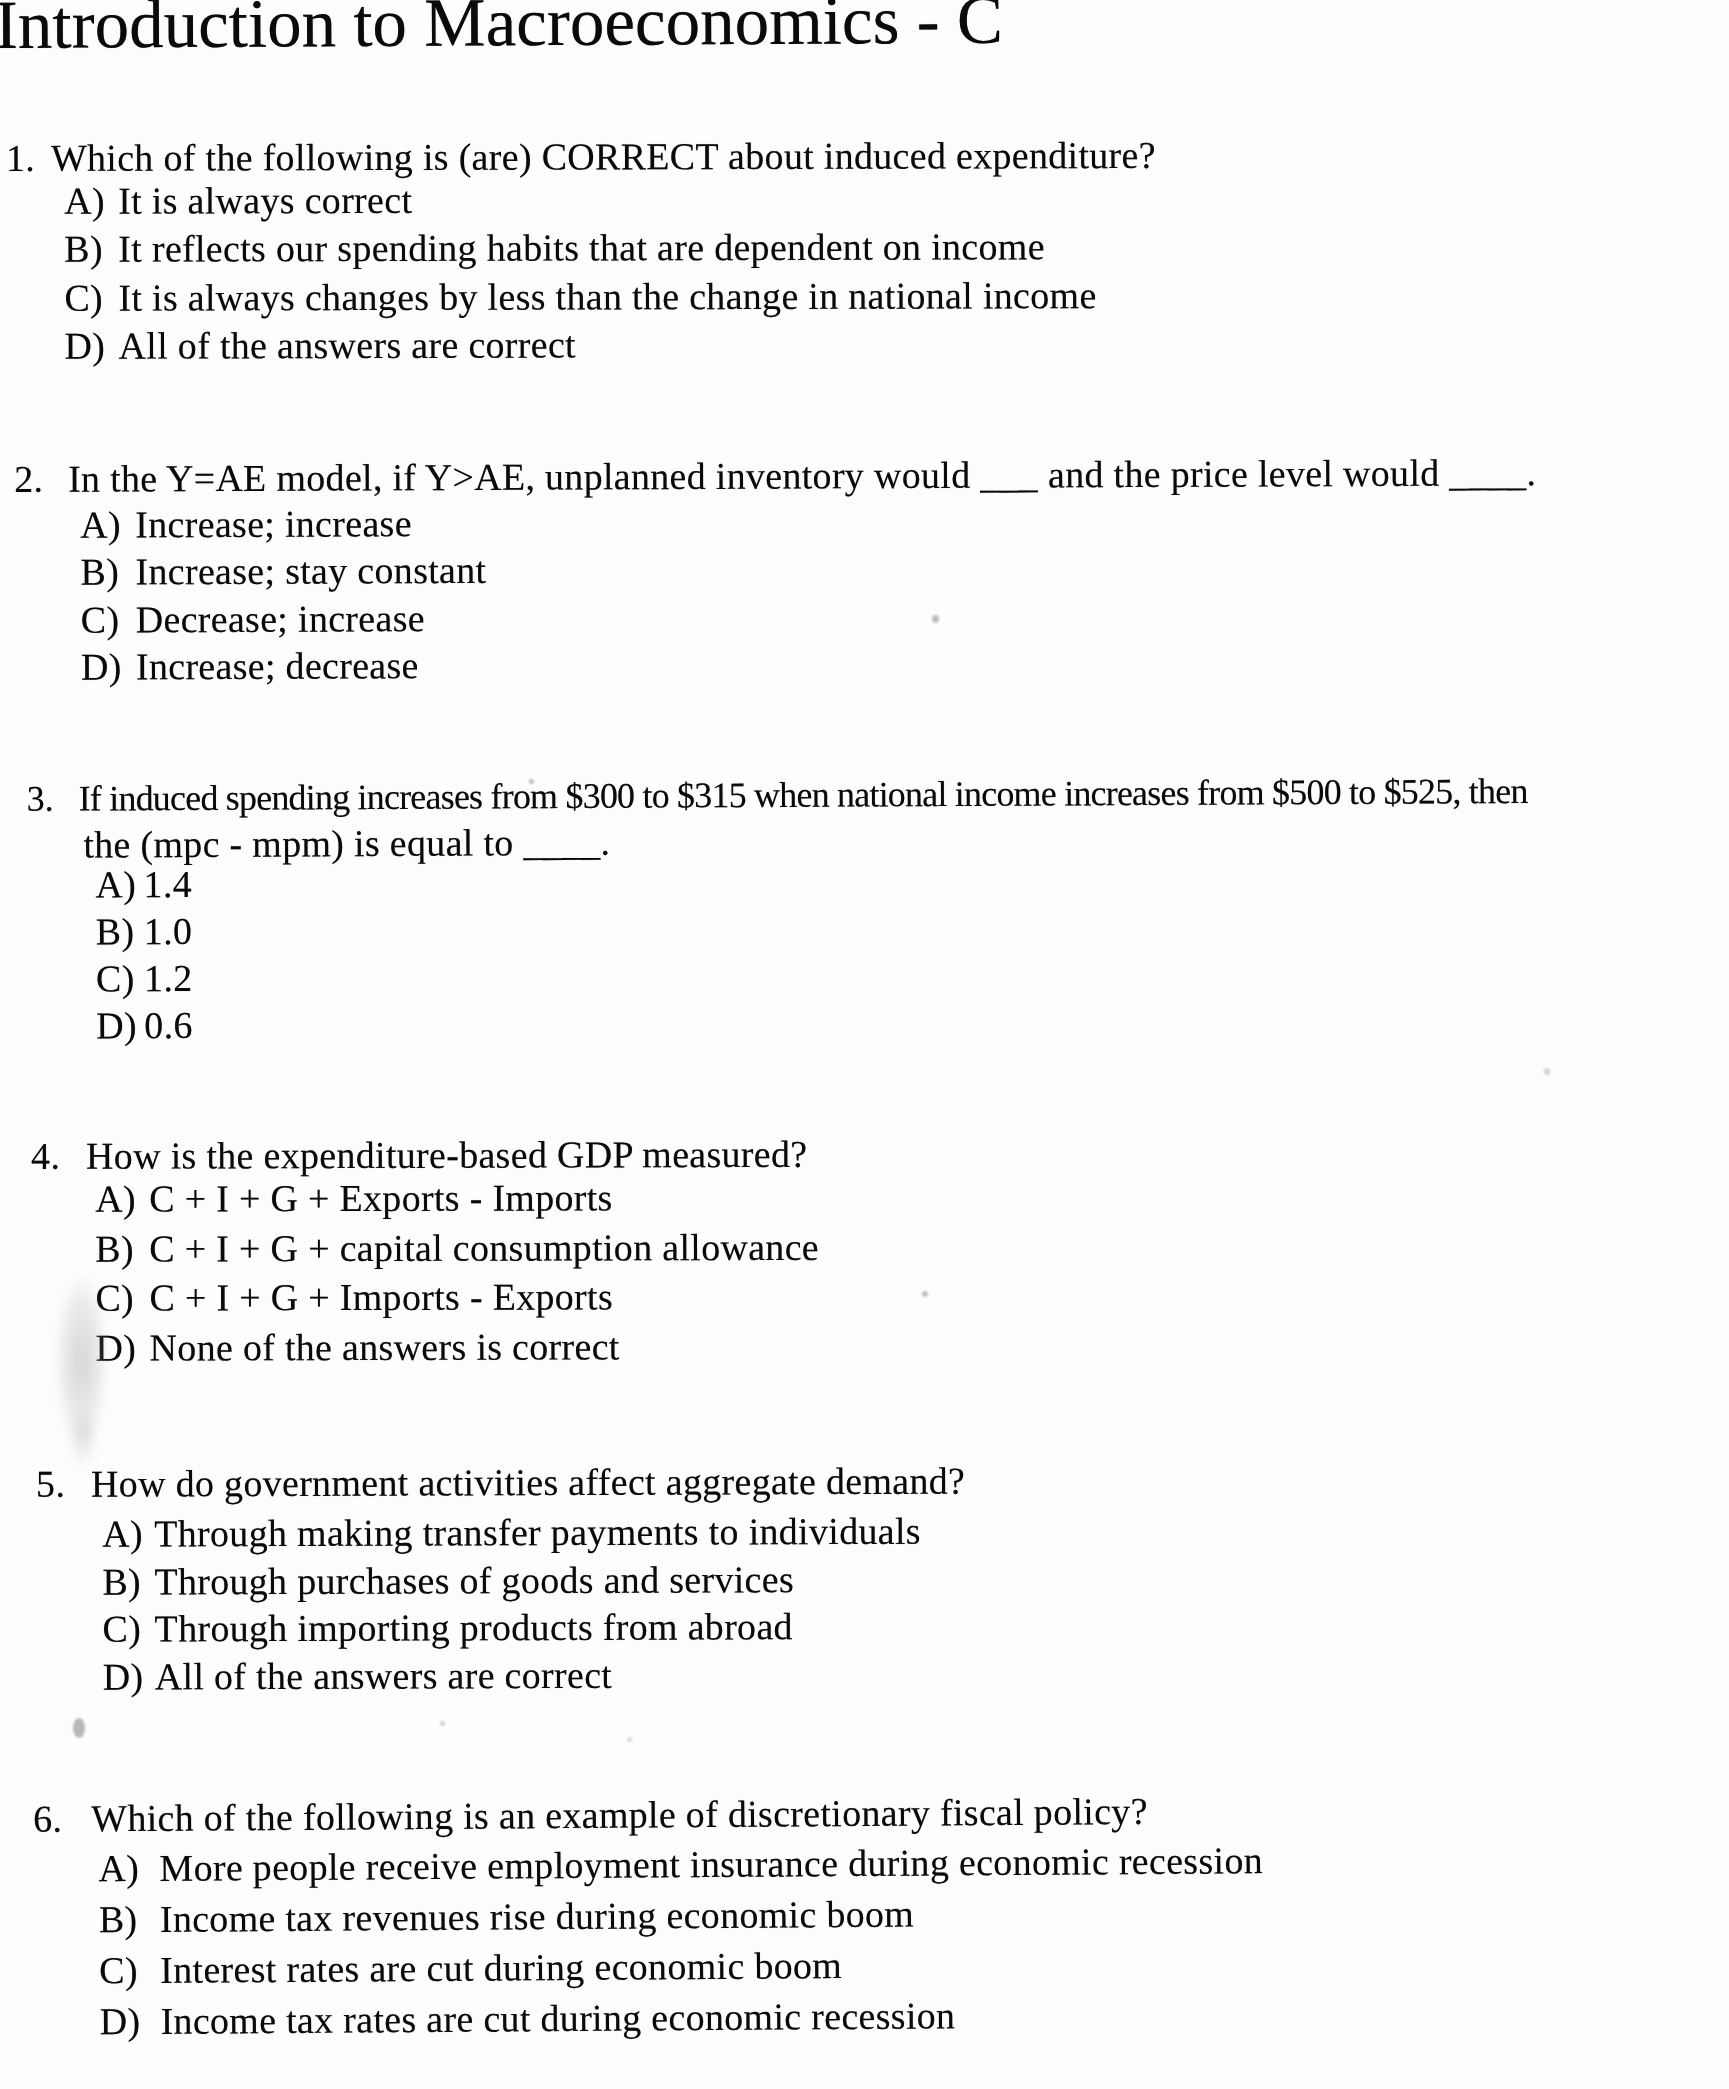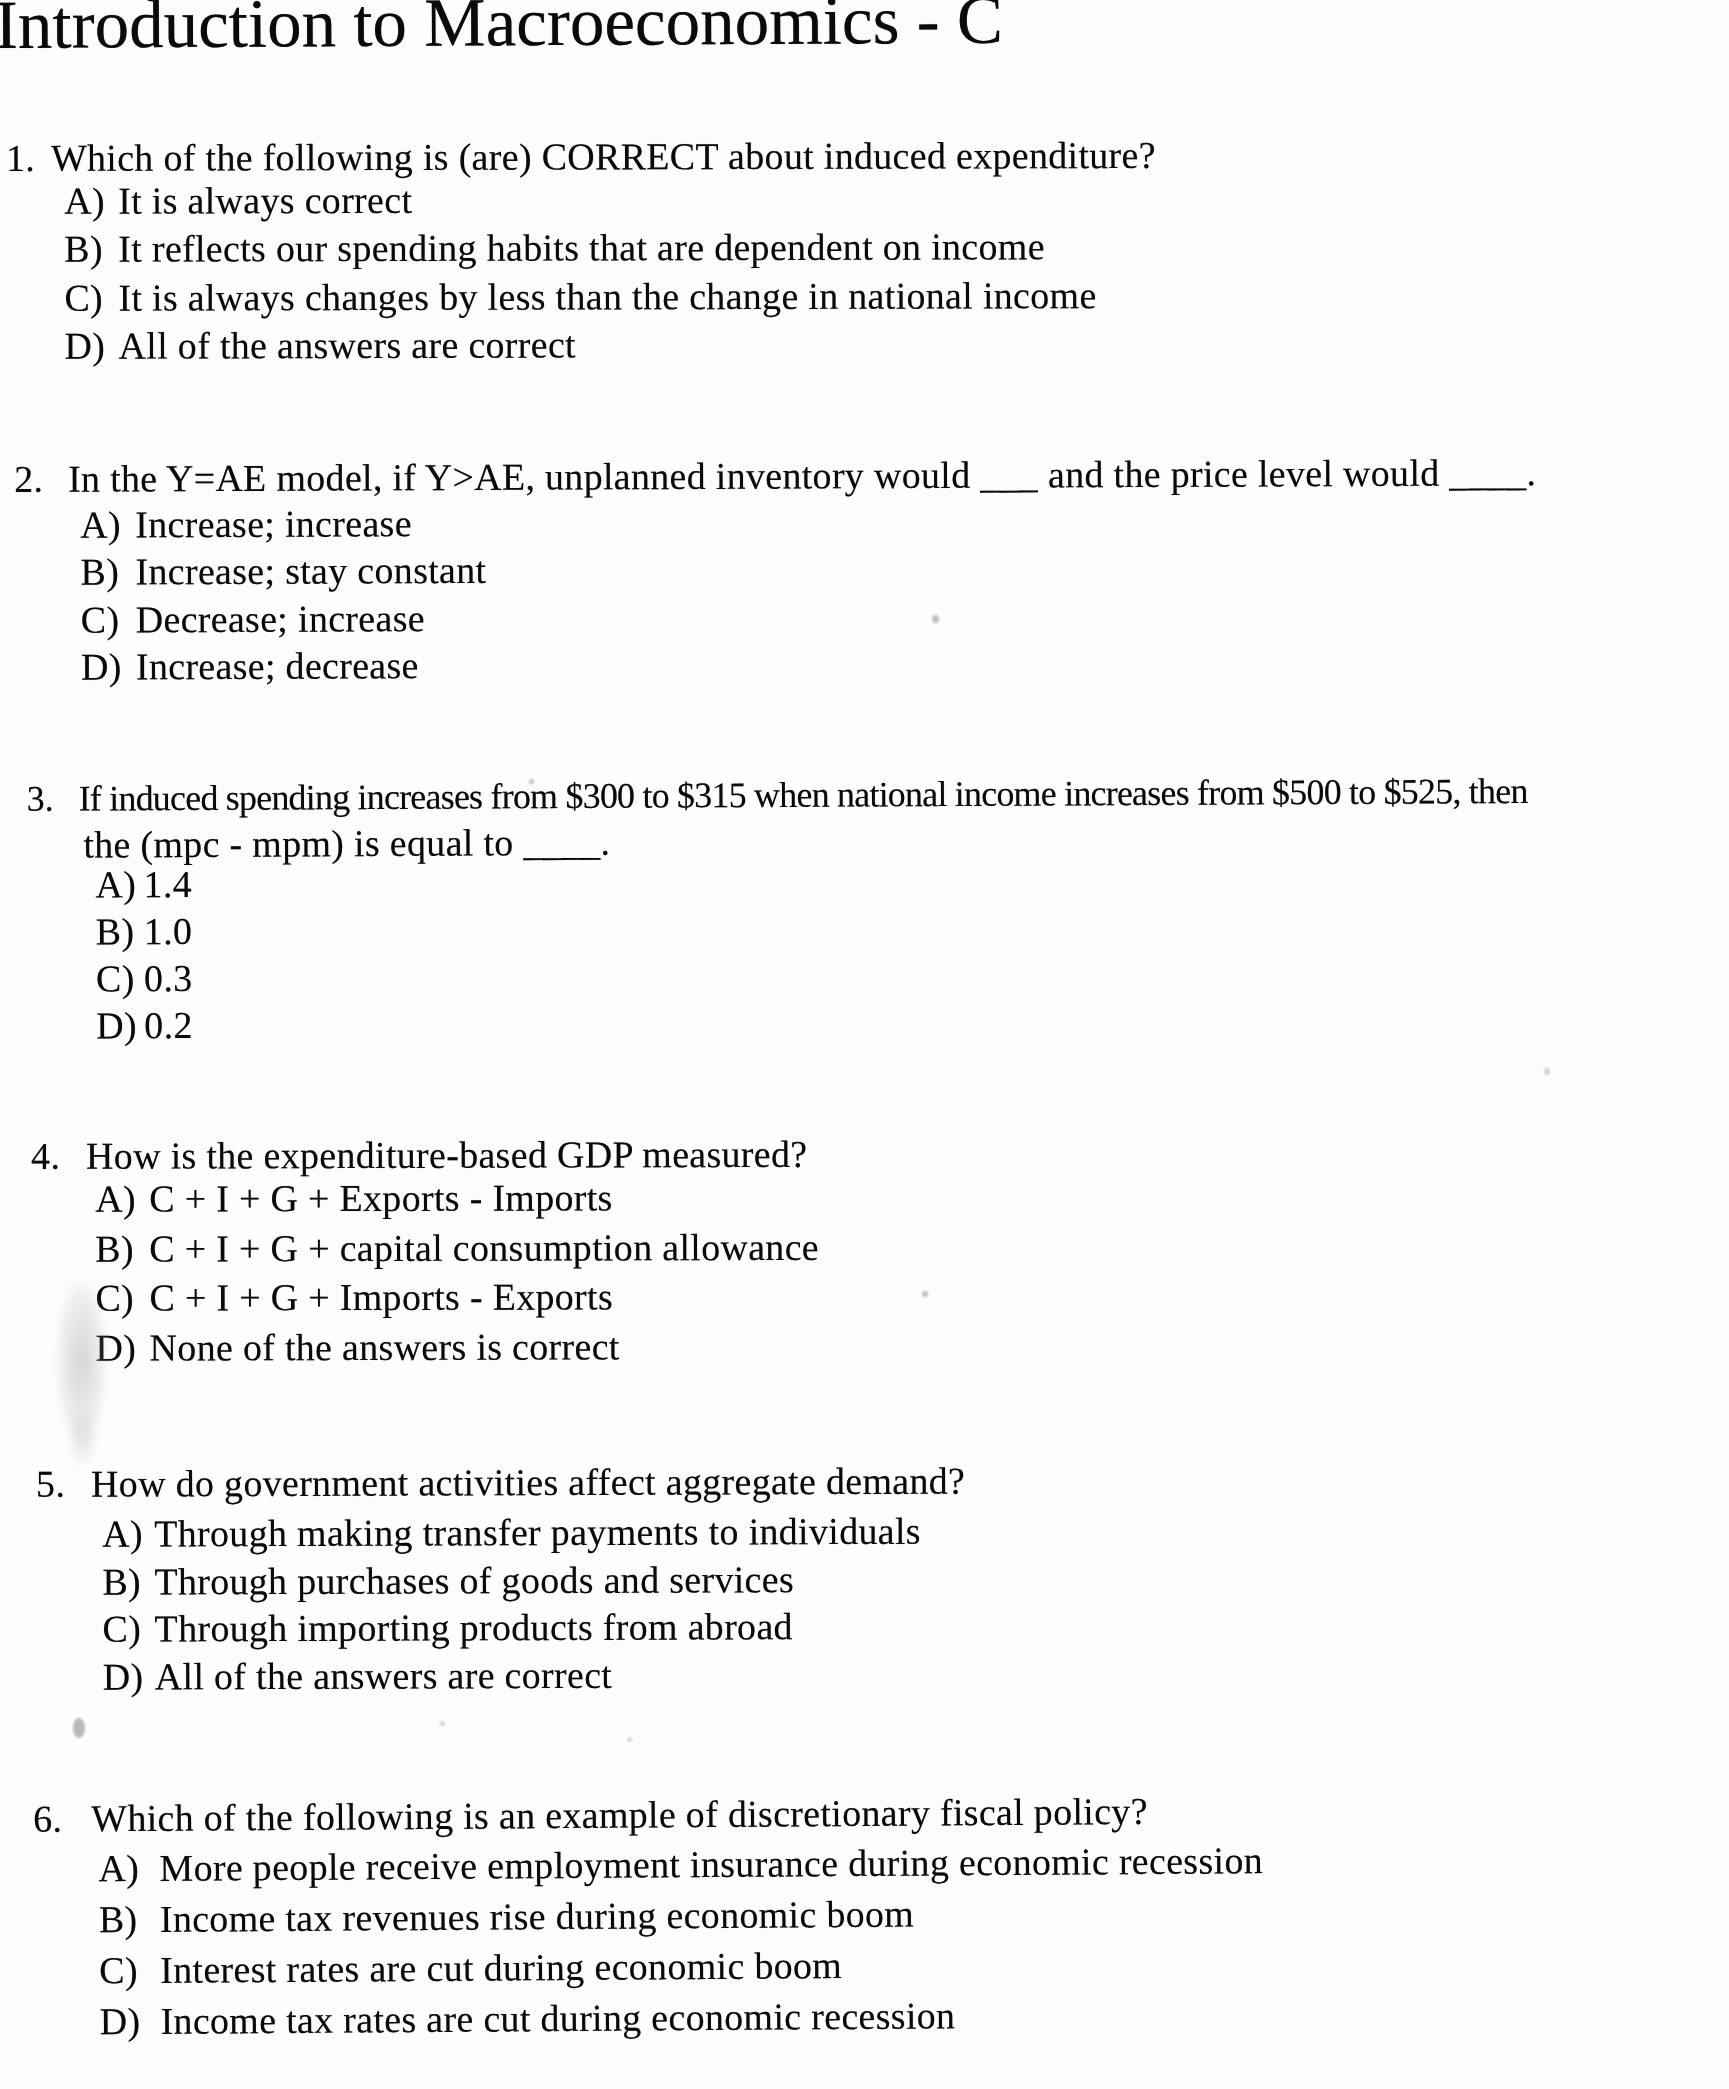--- a/index.html
+++ b/index.html
@@ -117,25 +117,25 @@
   <div class="line" style="top:85px; left:95px;">
     <span class="ln" style="width:48px;">A)</span>
     <span>1.4</span>
   </div>
   <div class="line" style="top:132px; left:95px;">
     <span class="ln" style="width:48px;">B)</span>
     <span>1.0</span>
   </div>
   <div class="line" style="top:179px; left:95px;">
     <span class="ln" style="width:48px;">C)</span>
-    <span>0.3</span>
+    <span>1.2</span>
   </div>
   <div class="line" style="top:226px; left:95px;">
     <span class="ln" style="width:48px;">D)</span>
-    <span>0.2</span>
+    <span>0.6</span>
   </div>
 </section>
 
 <section class="q" style="top:1137px; transform:rotate(-0.15deg);">
   <div class="line" style="top:0; left:31px;">
     <span class="ln" style="width:55px;">4.</span>
     <span>How is the expenditure-based GDP measured?</span>
   </div>
   <div class="line" style="top:43px; left:95px;">
     <span class="ln" style="width:54px;">A)</span>

